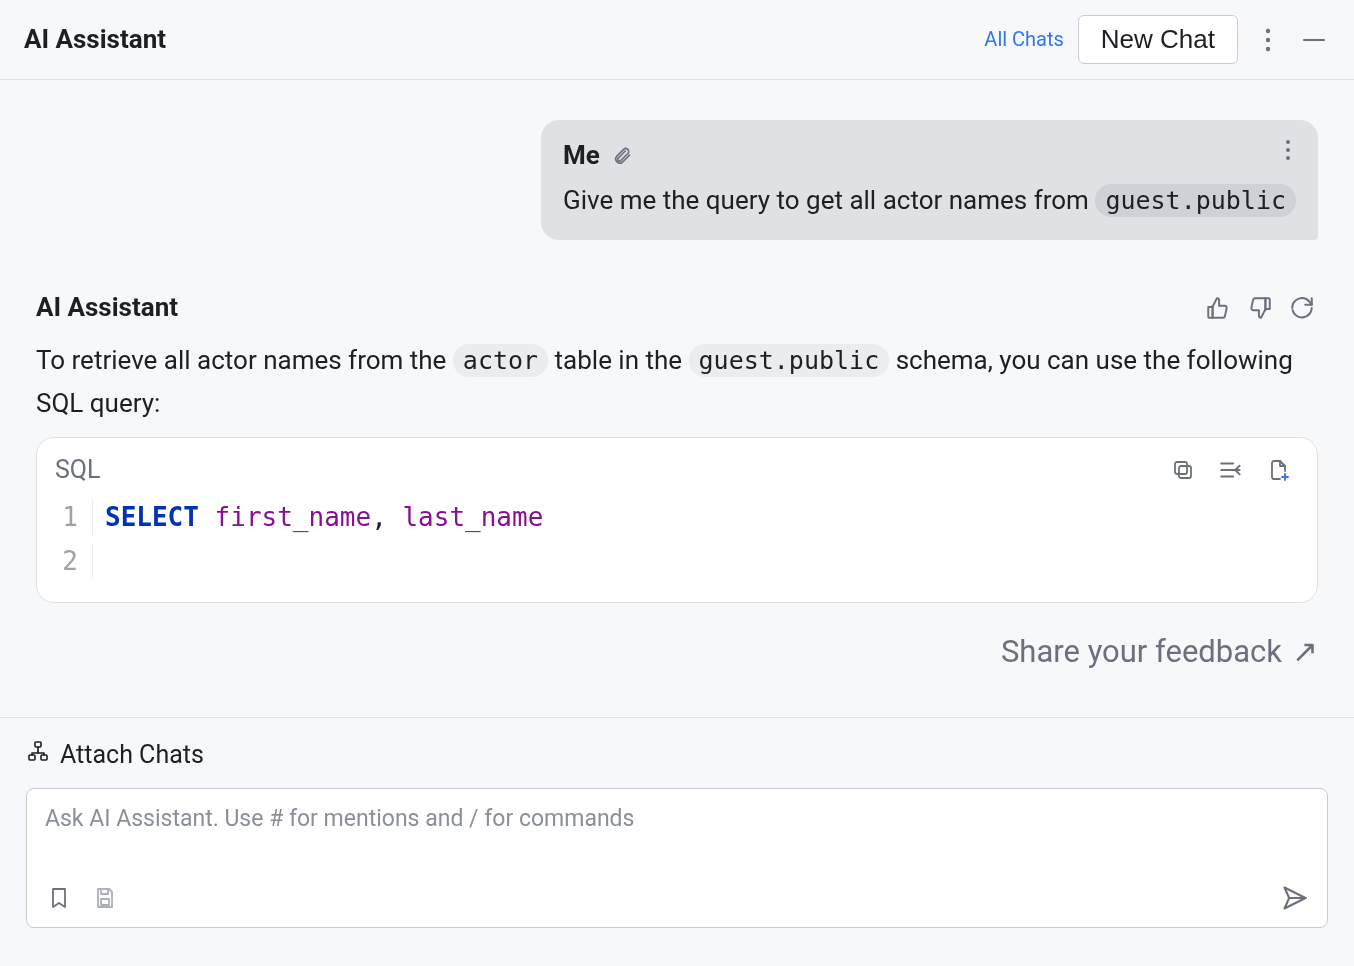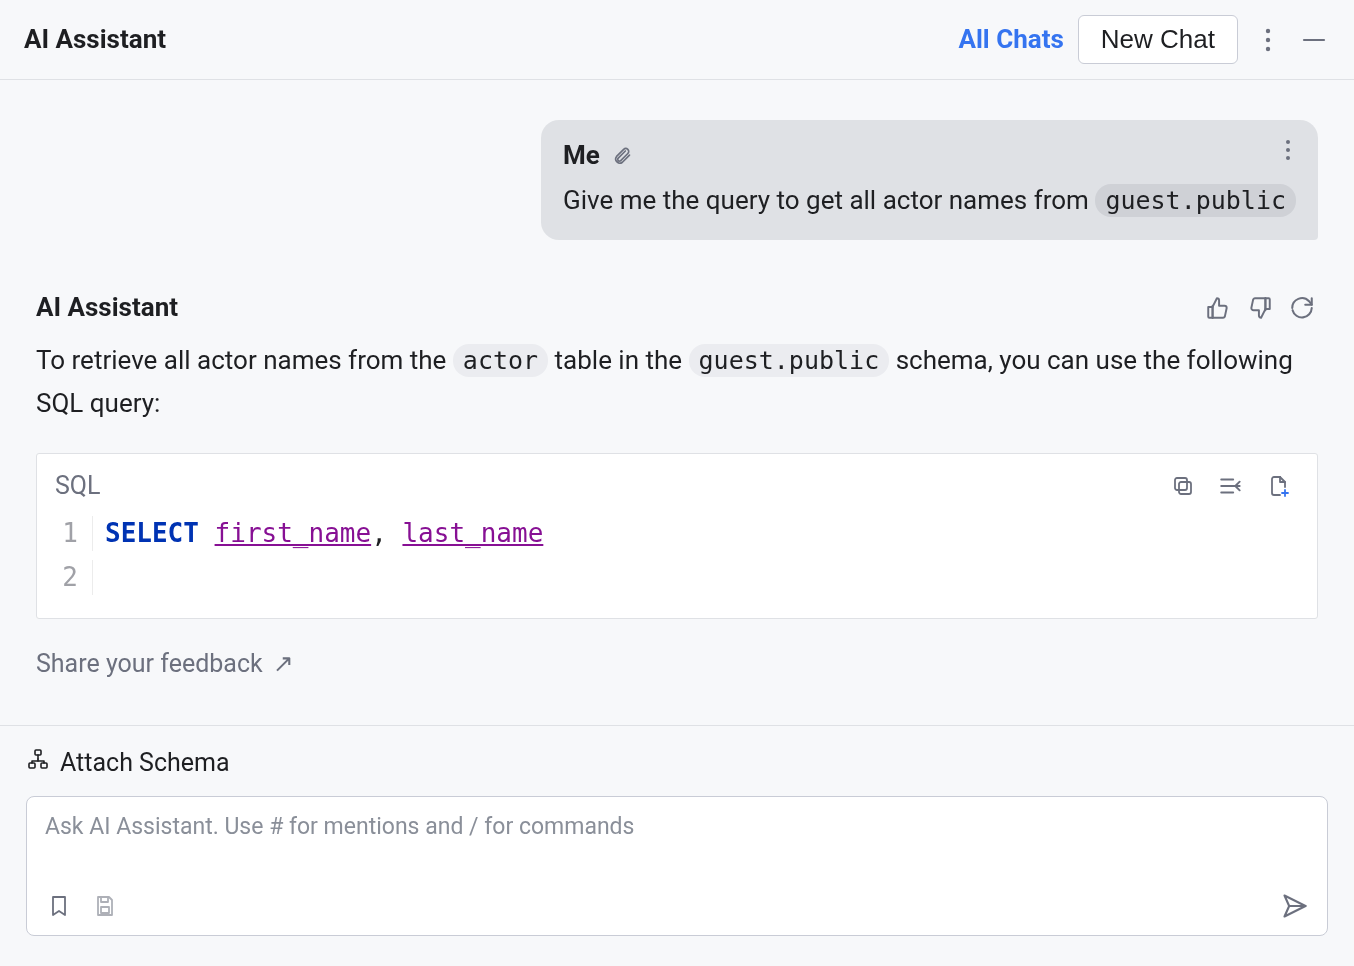--- a/index.html
+++ b/index.html
@@ -35,23 +35,22 @@
     gap: 14px;
   }
   .header-title {
     font-weight: 700;
     font-size: 26px;
     flex: 0 0 auto;
   }
   .header-spacer { flex: 1; }
   .link-btn {
     color: var(--link);
-    font-size: 26px;
-    cursor: pointer;
-    font-weight: bold;
+    font-size: 20px;
+    cursor: pointer;
   }
   .btn {
     border: 1px solid #c9ccd6;
     background: #fff;
     border-radius: 6px;
     padding: 8px 22px;
     font-size: 26px;
     cursor: pointer;
     color: var(--text);
   }
@@ -103,23 +102,23 @@
   }
   .assistant-head {
     display: flex; align-items: center; gap: 10px;
     margin-bottom: 14px;
   }
   .assistant-author { font-weight: 700; font-size: 26px; flex: 0 0 auto; }
   .assistant-head-spacer { flex: 1; }
   .assistant-text { font-size: 26px; line-height: 1.65; }
   .assistant-text .code-chip { background: #ebecf0; }
   .code-block {
-    margin-top: 28px;
+    margin-top: 12px;
     border: 1px solid var(--code-border);
-    border-radius: 3px;
+    border-radius: 18px;
     background: #fff;
     overflow: hidden;
   }
   .code-toolbar {
     display:flex; align-items:center;
     padding: 14px 18px 6px 18px;
     height: 56px;
   }
   .code-lang { color: var(--muted); font-size: 25px; }
   .code-toolbar-spacer { flex:1; }
@@ -131,26 +130,26 @@
   }
   .code-line { display:flex; align-items: baseline; height: 44px; }
   .gutter {
     width: 56px; text-align: right; padding-right: 14px;
     color: var(--gutter);
     border-right: 1px solid #ececec;
     margin-right: 12px;
     user-select: none;
   }
   .kw { color: var(--kw); font-weight: 600; }
-  .ident { color: var(--ident); text-decoration: underline; }
+  .ident { color: var(--ident); }
   .feedback {
-    text-align: left;
+    text-align: right;
     padding: 28px 36px 24px 36px;
     color: var(--muted);
-    font-size: 25px;
+    font-size: 31px;
     cursor: pointer;
   }
   .feedback-arrow { margin-left: 10px; }
   .composer-area {
     border-top: 1px solid var(--panel-border);
     padding: 20px 26px 26px 26px;
   }
   .attach-row {
     display:flex; align-items:center; gap: 10px;
     font-size: 25px;
@@ -311,21 +310,21 @@
     <span>
       <svg width="24" height="24" viewBox="0 0 24 24" fill="none" stroke="currentColor" stroke-width="1.6" stroke-linecap="round" stroke-linejoin="round">
           <rect x="9" y="3" width="6" height="5" rx="1"></rect>
           <rect x="3" y="16" width="6" height="5" rx="1"></rect>
           <rect x="15" y="16" width="6" height="5" rx="1"></rect>
           <path d="M12 8v4"></path>
           <path d="M6 16v-2h12v2"></path>
           <path d="M12 12v2"></path>
         </svg>
     </span>
-    <span>Attach Schema</span>
+    <span>Attach Chats</span>
   </div>
   <div class="composer">
     <textarea class="composer-input" placeholder="Ask AI Assistant. Use # for mentions and / for commands" style=""></textarea>
     <div class="composer-bottom">
       <div class="icon-btn">
         <svg width="24" height="24" viewBox="0 0 24 24" fill="none" stroke="currentColor" stroke-width="1.8" stroke-linecap="round" stroke-linejoin="round">
             <path d="M6 3h12v18l-6-4-6 4V3z"></path>
           </svg>
       </div>
       <div class="icon-btn" style="opacity:.55">

